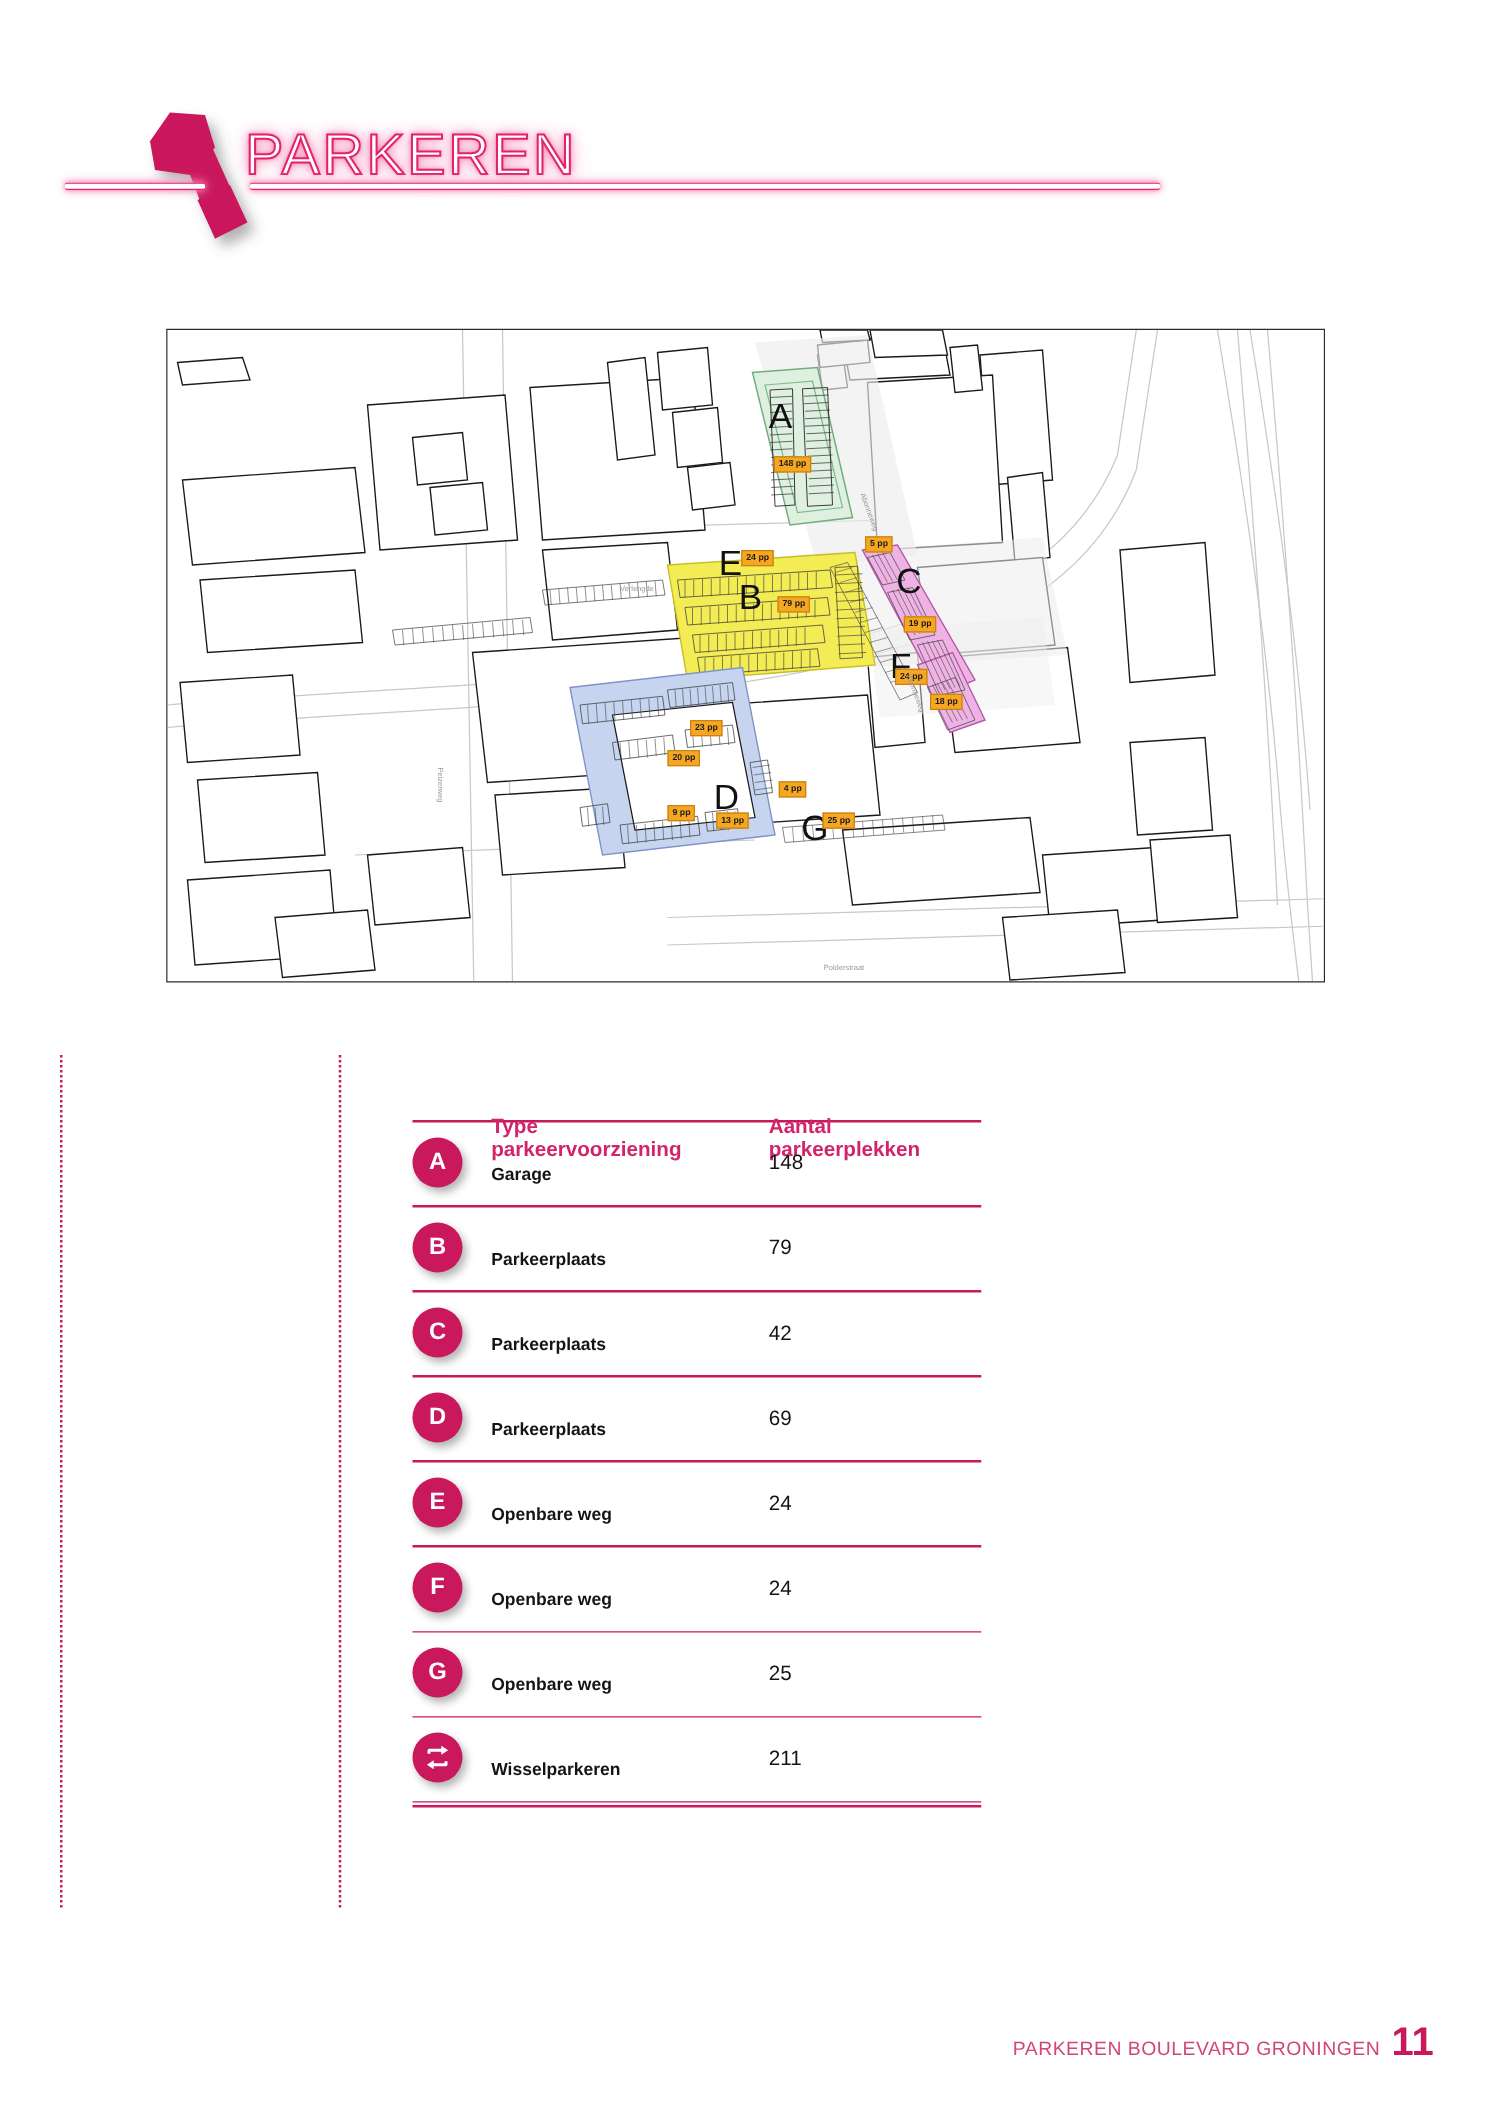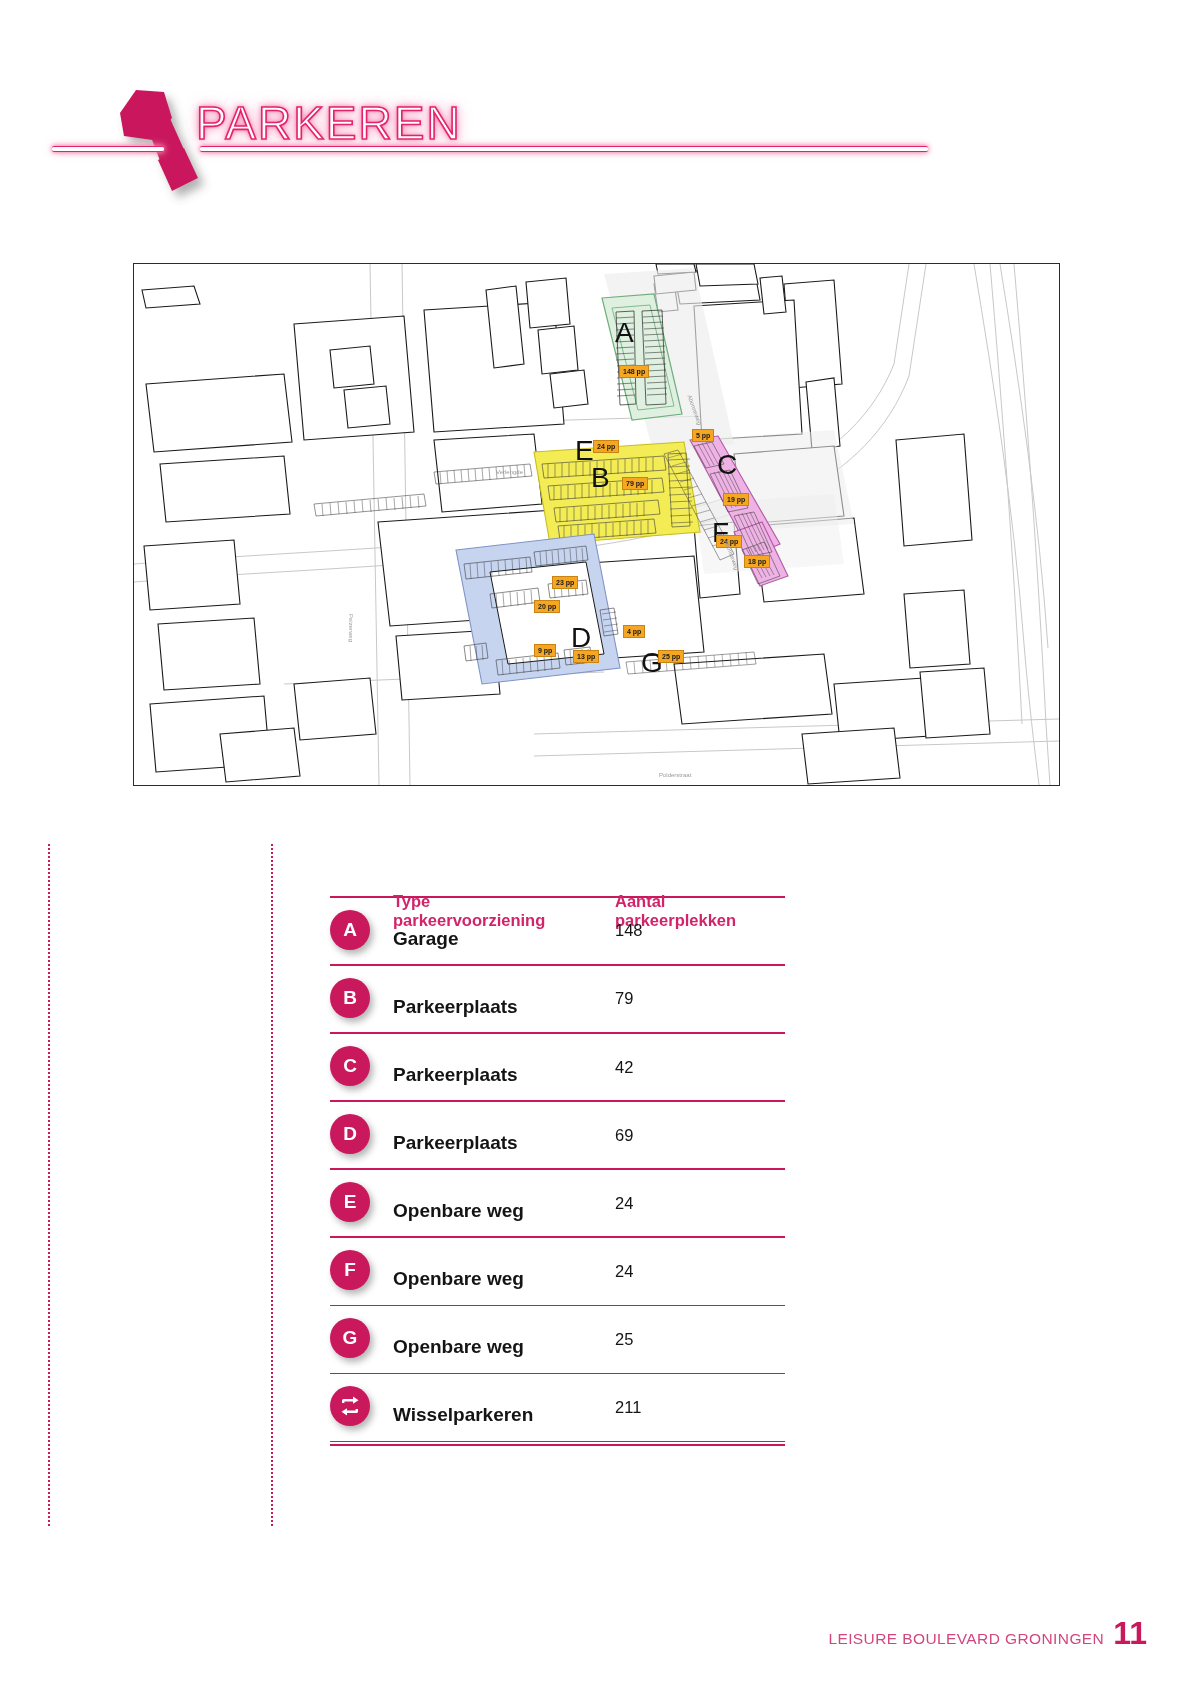--- a/index.html
+++ b/index.html
@@ -86,21 +86,21 @@
   .badge{
     position:absolute;left:0px;top:12px;width:40px;height:40px;border-radius:50%;
     background:#c9185c;color:#fff;font-weight:700;font-size:19px;
     display:flex;align-items:center;justify-content:center;
     box-shadow:3px 4px 7px rgba(0,0,0,0.30);
   }
   .badge.icon{font-size:0;}
   .badge svg{display:block;}
   .cell-type{
     position:absolute;left:63px;top:0;height:82px;display:flex;align-items:center;
-    font-weight:700;font-size:19px;color:#141414;
+    font-weight:700;font-size:14px;color:#141414;
   }
   .cell-count{
     position:absolute;left:285px;top:0;height:66.5px;display:flex;align-items:center;
     font-weight:400;font-size:16.5px;color:#141414;
   }
   .row.total .cell-type,.row.total .cell-count{font-weight:700;}
   .row.total .cell-count{font-weight:400;}
 
   .dotline{
     position:absolute;width:0;border-left:2px dotted #c9185c;
@@ -408,15 +408,15 @@
       </svg>
     </div>
     <div class="cell-type">Wisselparkeren</div>
     <div class="cell-count">211</div>
   </div>
   <div class="rule-double"></div>
 
 </div>
 
 <div id="footer">
-  <span id="footer-text">LEISURE BOULEVARD GRONINGEN</span>
+  <span id="footer-text">PARKEREN BOULEVARD GRONINGEN</span>
   <span id="footer-page">11</span>
 </div>
 
 </body></html>

